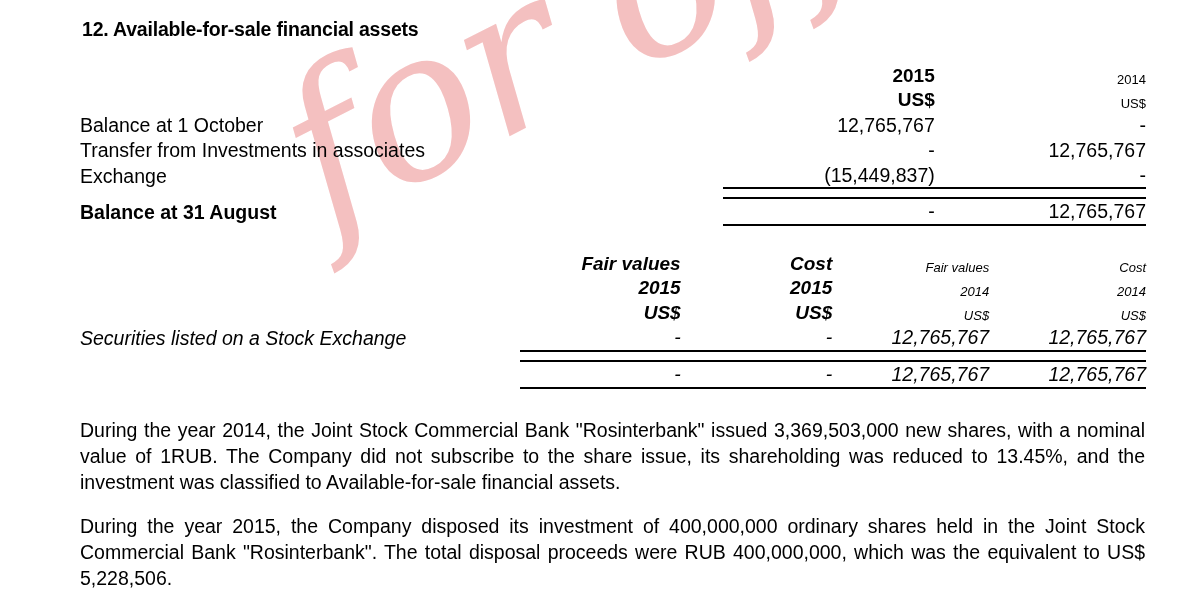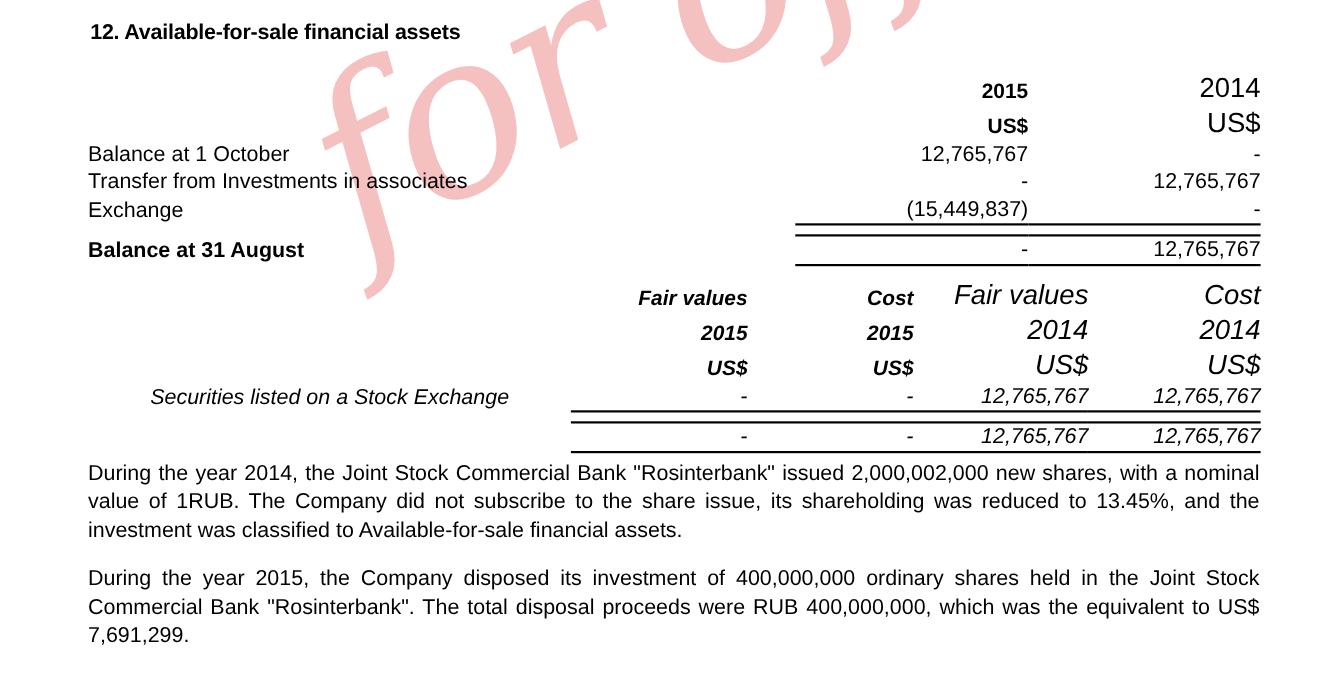--- a/index.html
+++ b/index.html
@@ -85,21 +85,21 @@
     text-align: right;
     line-height: 1.28;
     padding-left: 14px;
   }
   .hdr {
     font-weight: bold;
     font-size: 19px;
   }
   .hdr-plain {
     font-weight: normal;
-    font-size: 25px;
+    font-size: 13px;
   }
   .bold { font-weight: bold; }
   .spacer-row td { height: 8px; }
 
   .underline-cell {
     border-bottom: 2px solid #000;
   }
   .dblline-cell {
     border-top: 2px solid #000;
     border-bottom: 2px solid #000;
@@ -114,21 +114,21 @@
   }
   .t2 td {
     padding: 0;
     vertical-align: bottom;
     white-space: nowrap;
     line-height: 1.28;
     font-style: italic;
   }
   .t2 .lbl {
     width: 452px;
-    text-align: center;
+    text-align: left;
   }
   .t2 .c1 { width: 156px; text-align: right; padding-left: 10px; }
   .t2 .c2 { width: 152px; text-align: right; padding-left: 10px; }
   .t2 .c3 { width: 152px; text-align: right; padding-left: 10px; }
   .t2 .c4 { width: 152px; text-align: right; padding-left: 10px; }
 
   
   .para {
     position: absolute;
     left: 80px;
@@ -237,16 +237,16 @@
     <tr>
       <td class="lbl"></td>
       <td class="c1 dblline-cell">-</td>
       <td class="c2 dblline-cell">-</td>
       <td class="c3 dblline-cell">12,765,767</td>
       <td class="c4 dblline-cell">12,765,767</td>
     </tr>
   </tbody>
     </table>
 
-  <div class="para" id="para1">During the year 2014, the Joint Stock Commercial Bank "Rosinterbank" issued 2,000,002,000 new shares, with a nominal value of 1RUB. The Company did not subscribe to the share issue, its shareholding was reduced to 13.45%, and the investment was classified to Available-for-sale financial assets.</div>
-  <div class="para" id="para2">During the year 2015, the Company disposed its investment of 400,000,000 ordinary shares held in the Joint Stock Commercial Bank "Rosinterbank". The total disposal proceeds were RUB 400,000,000, which was the equivalent to US$ 7,691,299.</div>
+  <div class="para" id="para1">During the year 2014, the Joint Stock Commercial Bank "Rosinterbank" issued 3,369,503,000 new shares, with a nominal value of 1RUB. The Company did not subscribe to the share issue, its shareholding was reduced to 13.45%, and the investment was classified to Available-for-sale financial assets.</div>
+  <div class="para" id="para2">During the year 2015, the Company disposed its investment of 400,000,000 ordinary shares held in the Joint Stock Commercial Bank "Rosinterbank". The total disposal proceeds were RUB 400,000,000, which was the equivalent to US$ 5,228,506.</div>
 
 </div>
 
 </body></html>

